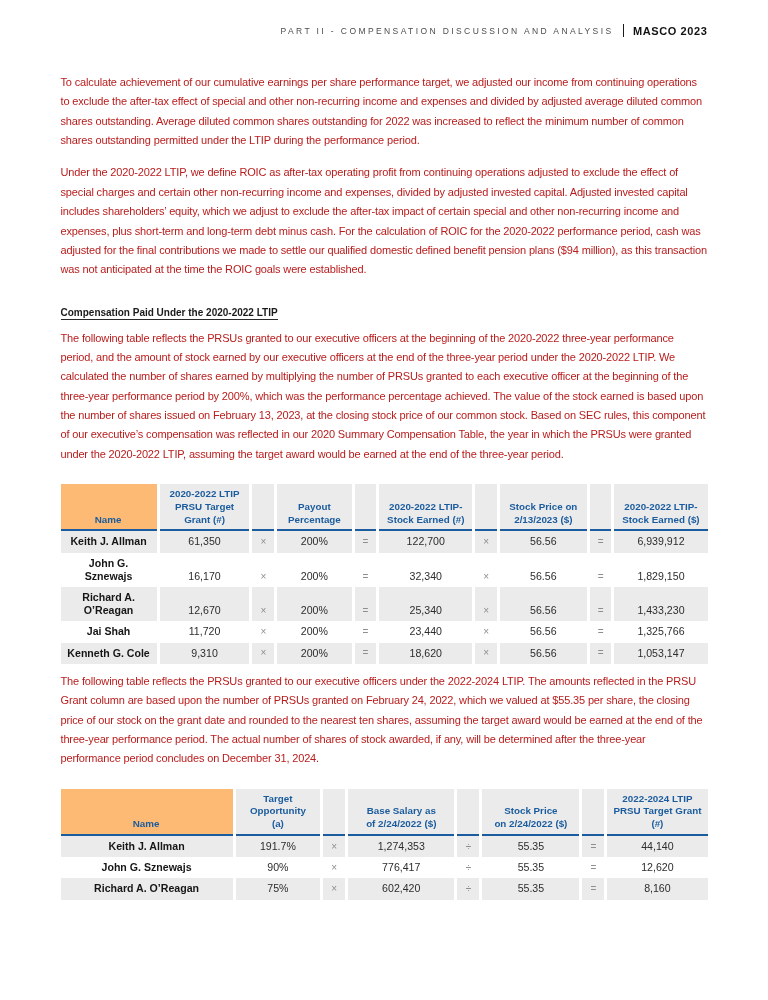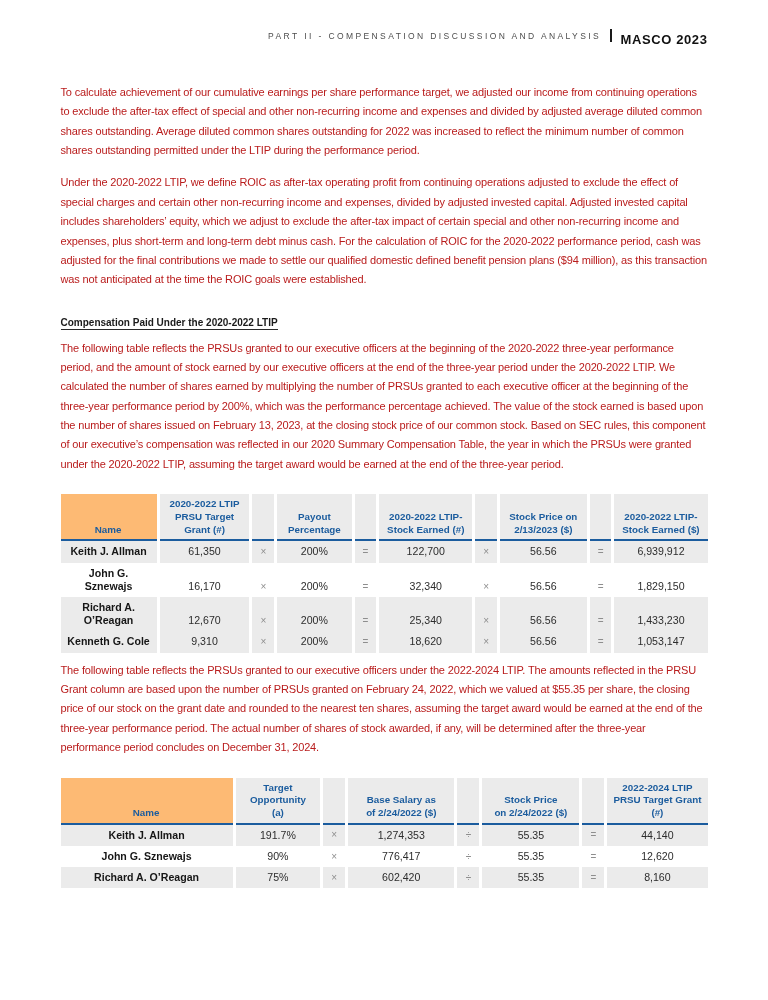--- a/index.html
+++ b/index.html
@@ -33,26 +33,25 @@
     letter-spacing: 2.4px;
     color: #4d4d4d;
     white-space: nowrap;
   }
   .running-header .divider {
     width: 1.5px;
     height: 13px;
     background: #1a1a1a;
   }
   .running-header .brand {
-    font-size: 13px;
+    font-size: 11px;
     font-weight: bold;
     letter-spacing: 0.6px;
     color: #111111;
     white-space: nowrap;
-    margin-top: 8px;
   }
 
   
   p.body-text {
     font-size: 11px;
     line-height: 1.76;
     letter-spacing: -0.15px;
     color: #b91c1c;
     margin-bottom: 13px;
     text-align: left;
@@ -216,20 +215,32 @@
           <td class="col-data">12,670</td>
           <td class="col-op">×</td>
           <td class="col-data">200%</td>
           <td class="col-op">=</td>
           <td class="col-data">25,340</td>
           <td class="col-op">×</td>
           <td class="col-data">56.56</td>
           <td class="col-op">=</td>
           <td class="col-data">1,433,230</td>
         </tr>
+        <tr>
+          <td class="col-name">Jai Shah</td>
+          <td class="col-data">11,720</td>
+          <td class="col-op">×</td>
+          <td class="col-data">200%</td>
+          <td class="col-op">=</td>
+          <td class="col-data">23,440</td>
+          <td class="col-op">×</td>
+          <td class="col-data">56.56</td>
+          <td class="col-op">=</td>
+          <td class="col-data">1,325,766</td>
+        </tr>
         <tr class="stripe">
           <td class="col-name">Kenneth G. Cole</td>
           <td class="col-data">9,310</td>
           <td class="col-op">×</td>
           <td class="col-data">200%</td>
           <td class="col-op">=</td>
           <td class="col-data">18,620</td>
           <td class="col-op">×</td>
           <td class="col-data">56.56</td>
           <td class="col-op">=</td>

